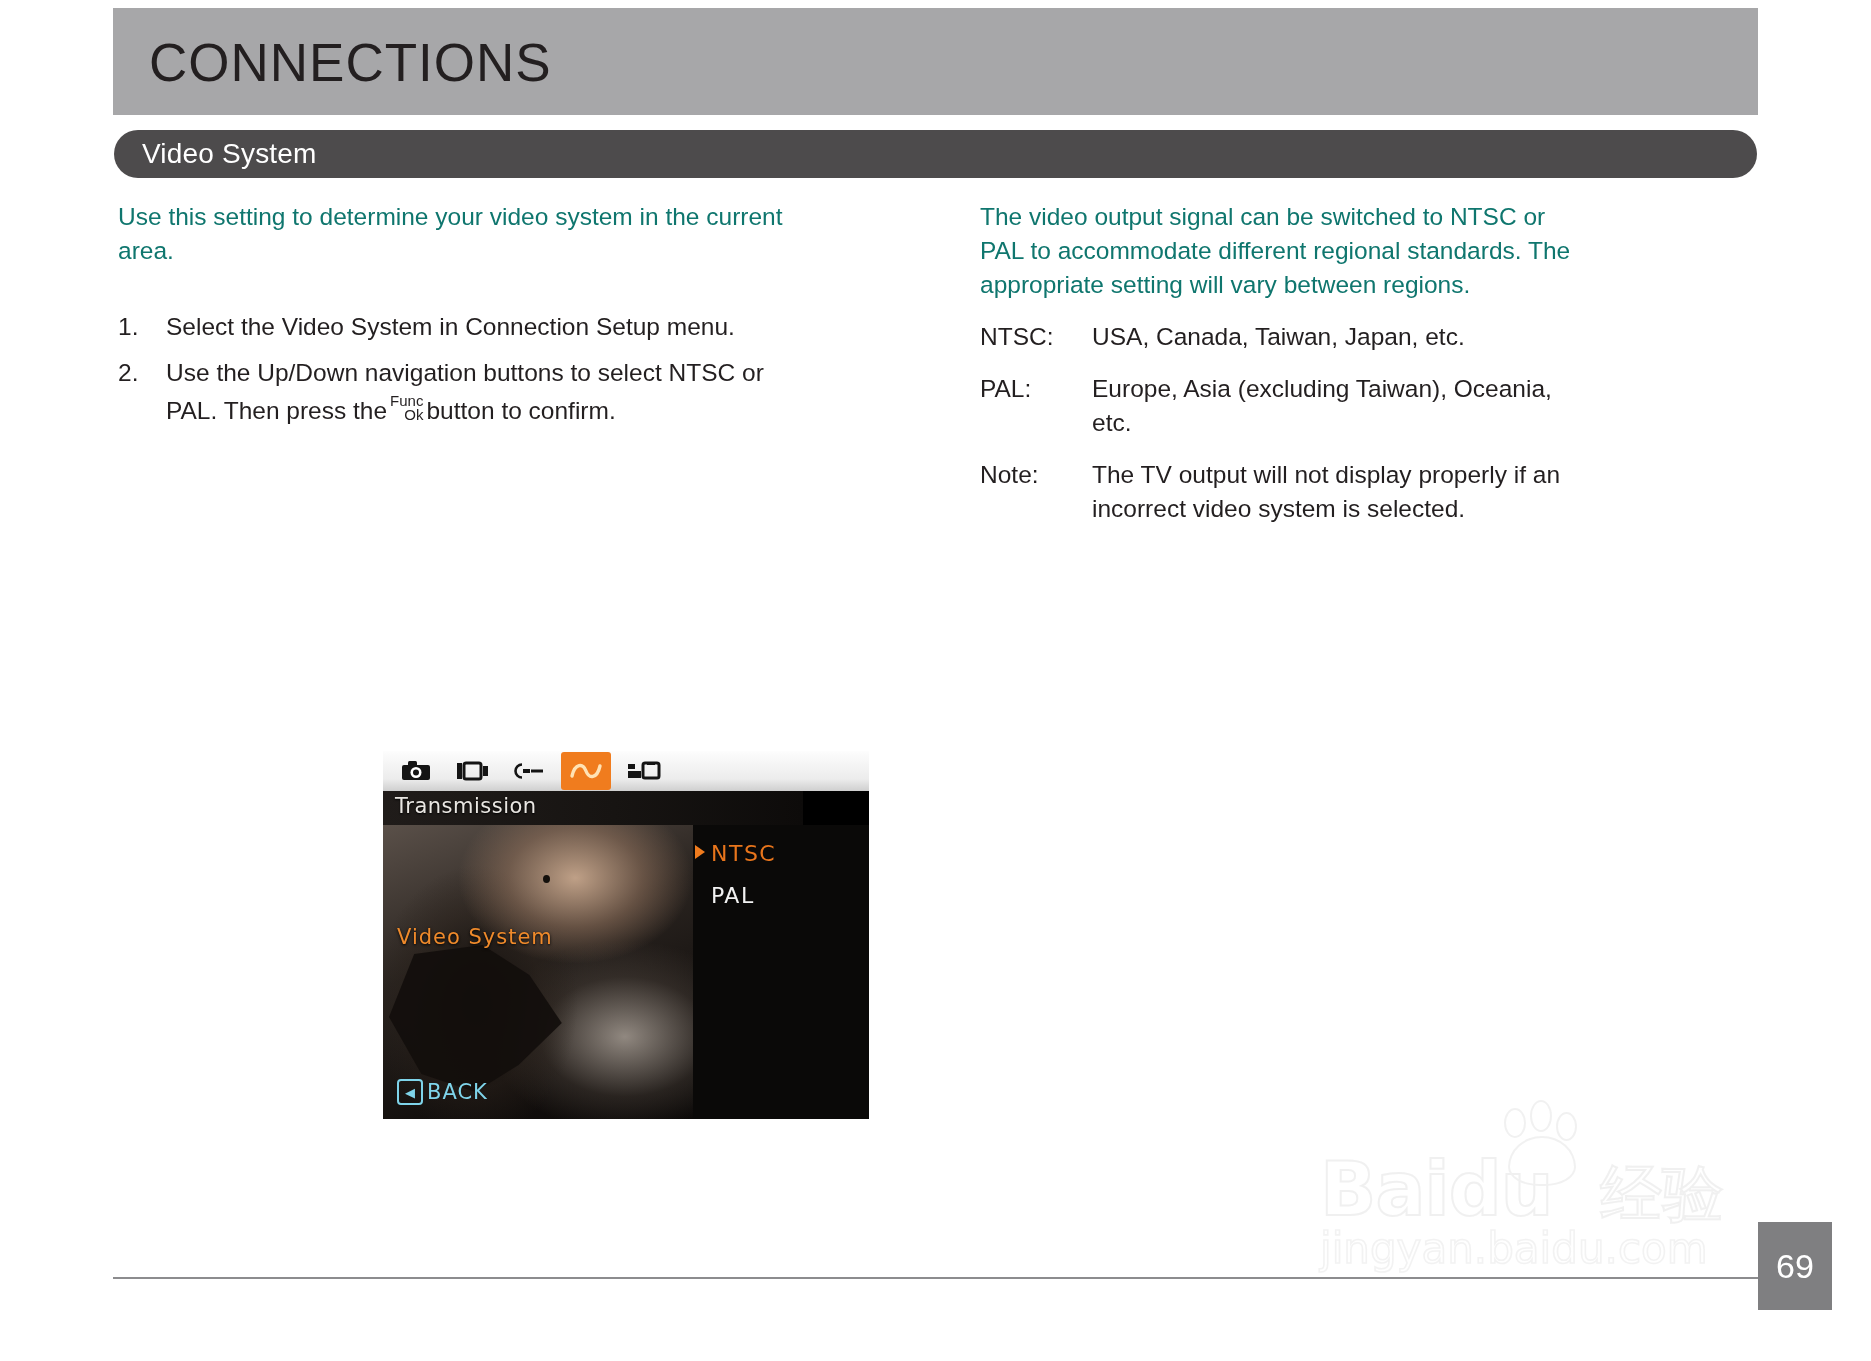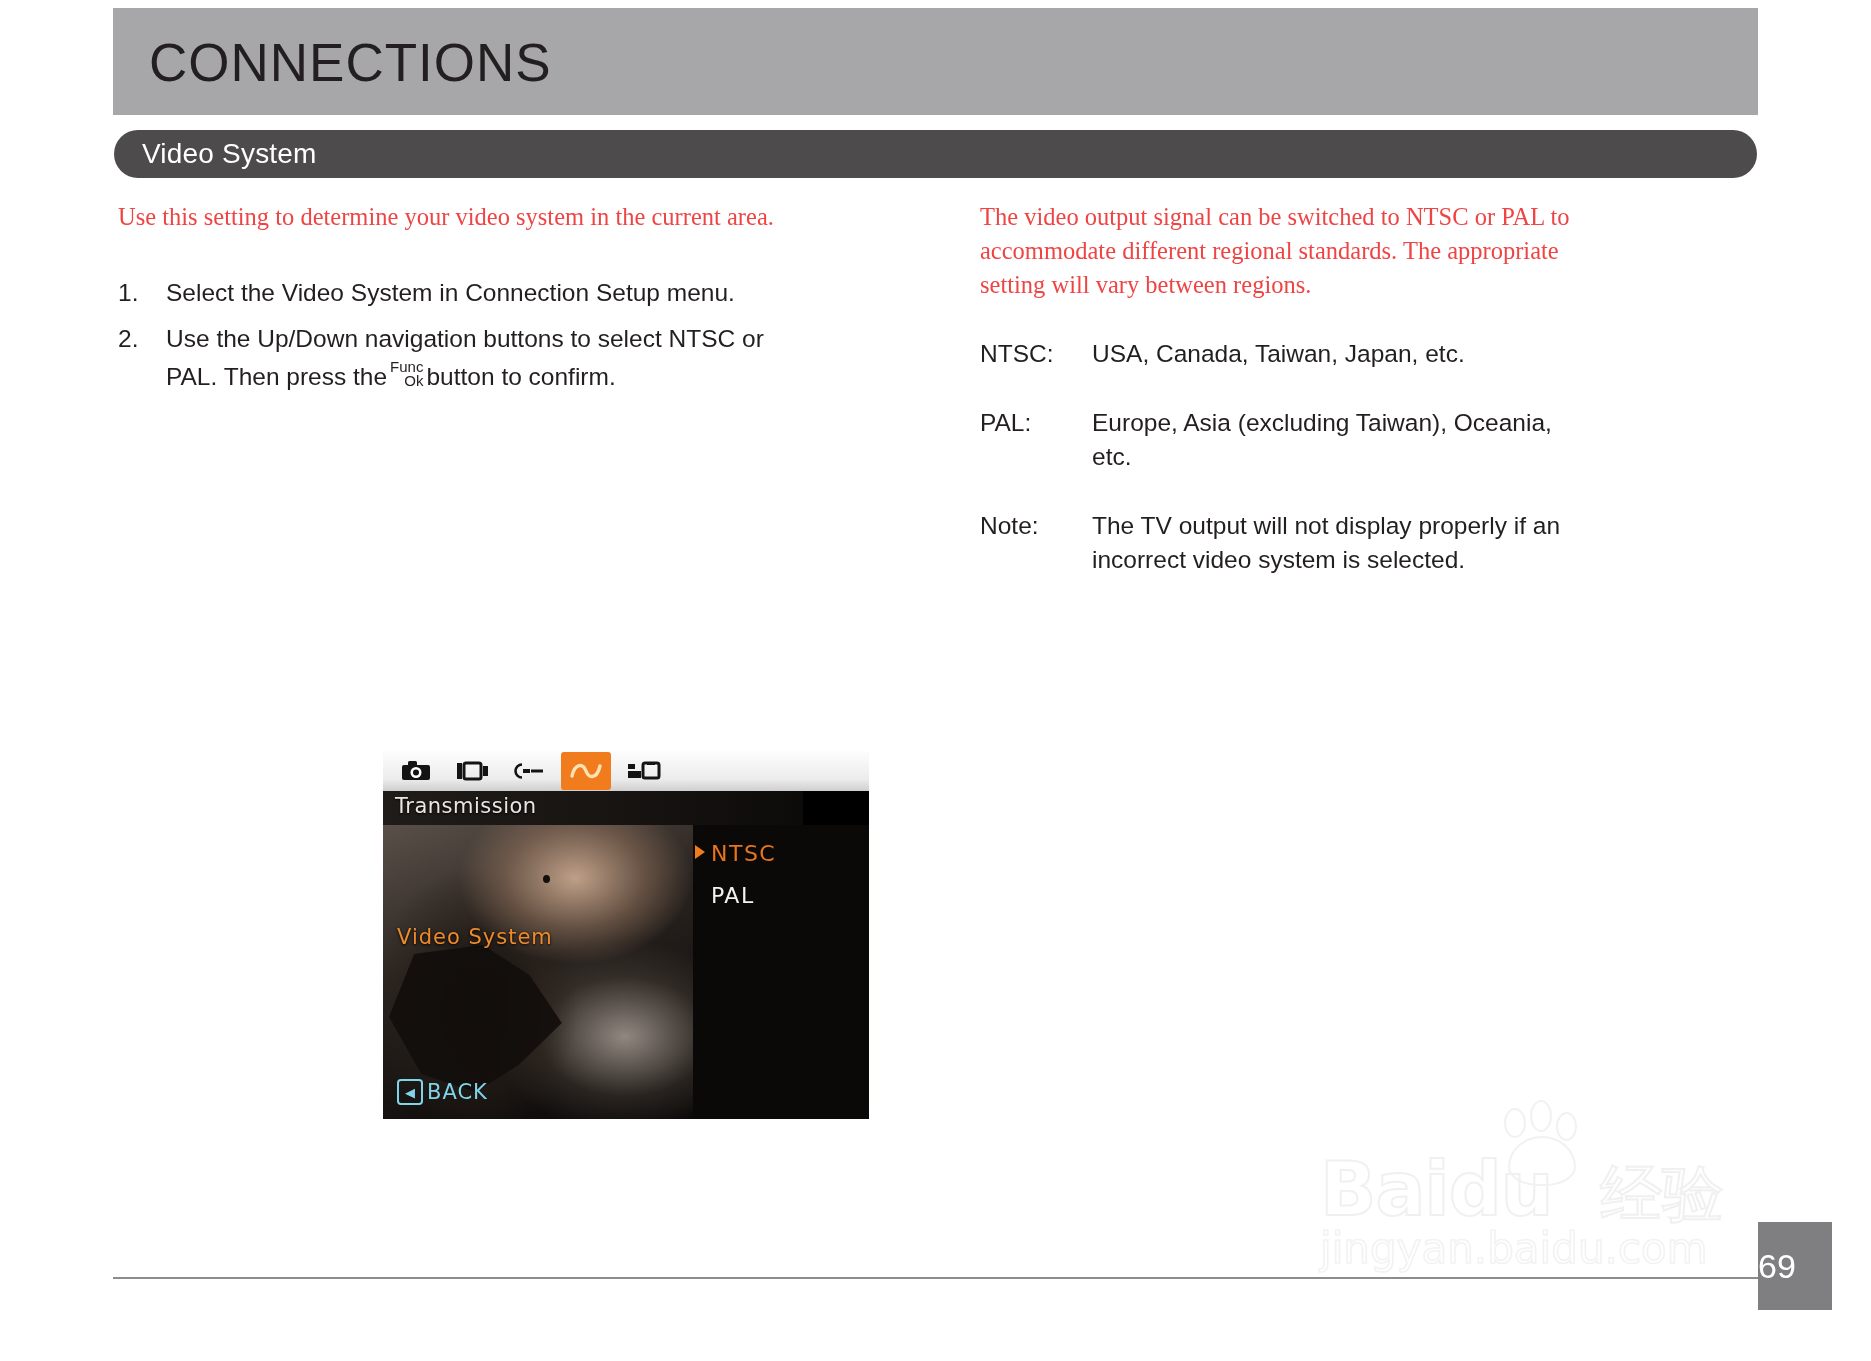--- a/index.html
+++ b/index.html
@@ -72,23 +72,22 @@
   .column {
     position: absolute;
     top: 0;
   }
   #col-left  { left: 118px;  width: 676px; }
   #col-right { left: 980px;  width: 600px; }
 
   .para {
     font-size: 24.5px;
     line-height: 34px;
-    color: #ef4444;
+    color: #0f766e;
     margin: 0 0 0 0;
-    font-family: Liberation Serif, serif;
   }
 
   
   ol.steps {
     list-style: none;
     margin: 40px 0 0 0;
     padding: 0;
   }
   ol.steps > li {
     position: relative;
@@ -115,21 +114,21 @@
     position: relative;
     top: -1px;
   }
   .funcok span { display: block; }
 
   
   .defrow {
     position: relative;
     font-size: 24.5px;
     line-height: 34px;
-    margin-top: 35px;
+    margin-top: 18px;
     padding-left: 112px;
   }
   .defrow .term {
     position: absolute;
     left: 0;
     top: 0;
     width: 104px;
     font-size: 24.5px;
   }
 
@@ -299,20 +298,21 @@
     top: 1222px;
     width: 74px;
     height: 88px;
     background: #7f7f81;
   }
   #page-number {
     position: absolute;
     left: 0; right: 0;
     top: 50%;
     transform: translateY(-50%);
+    text-align: center;
     color: #ffffff;
     font-size: 34px;
   }
 
   
   #watermark {
     position: absolute;
     left: 1320px;
     top: 1098px;
     width: 430px;

